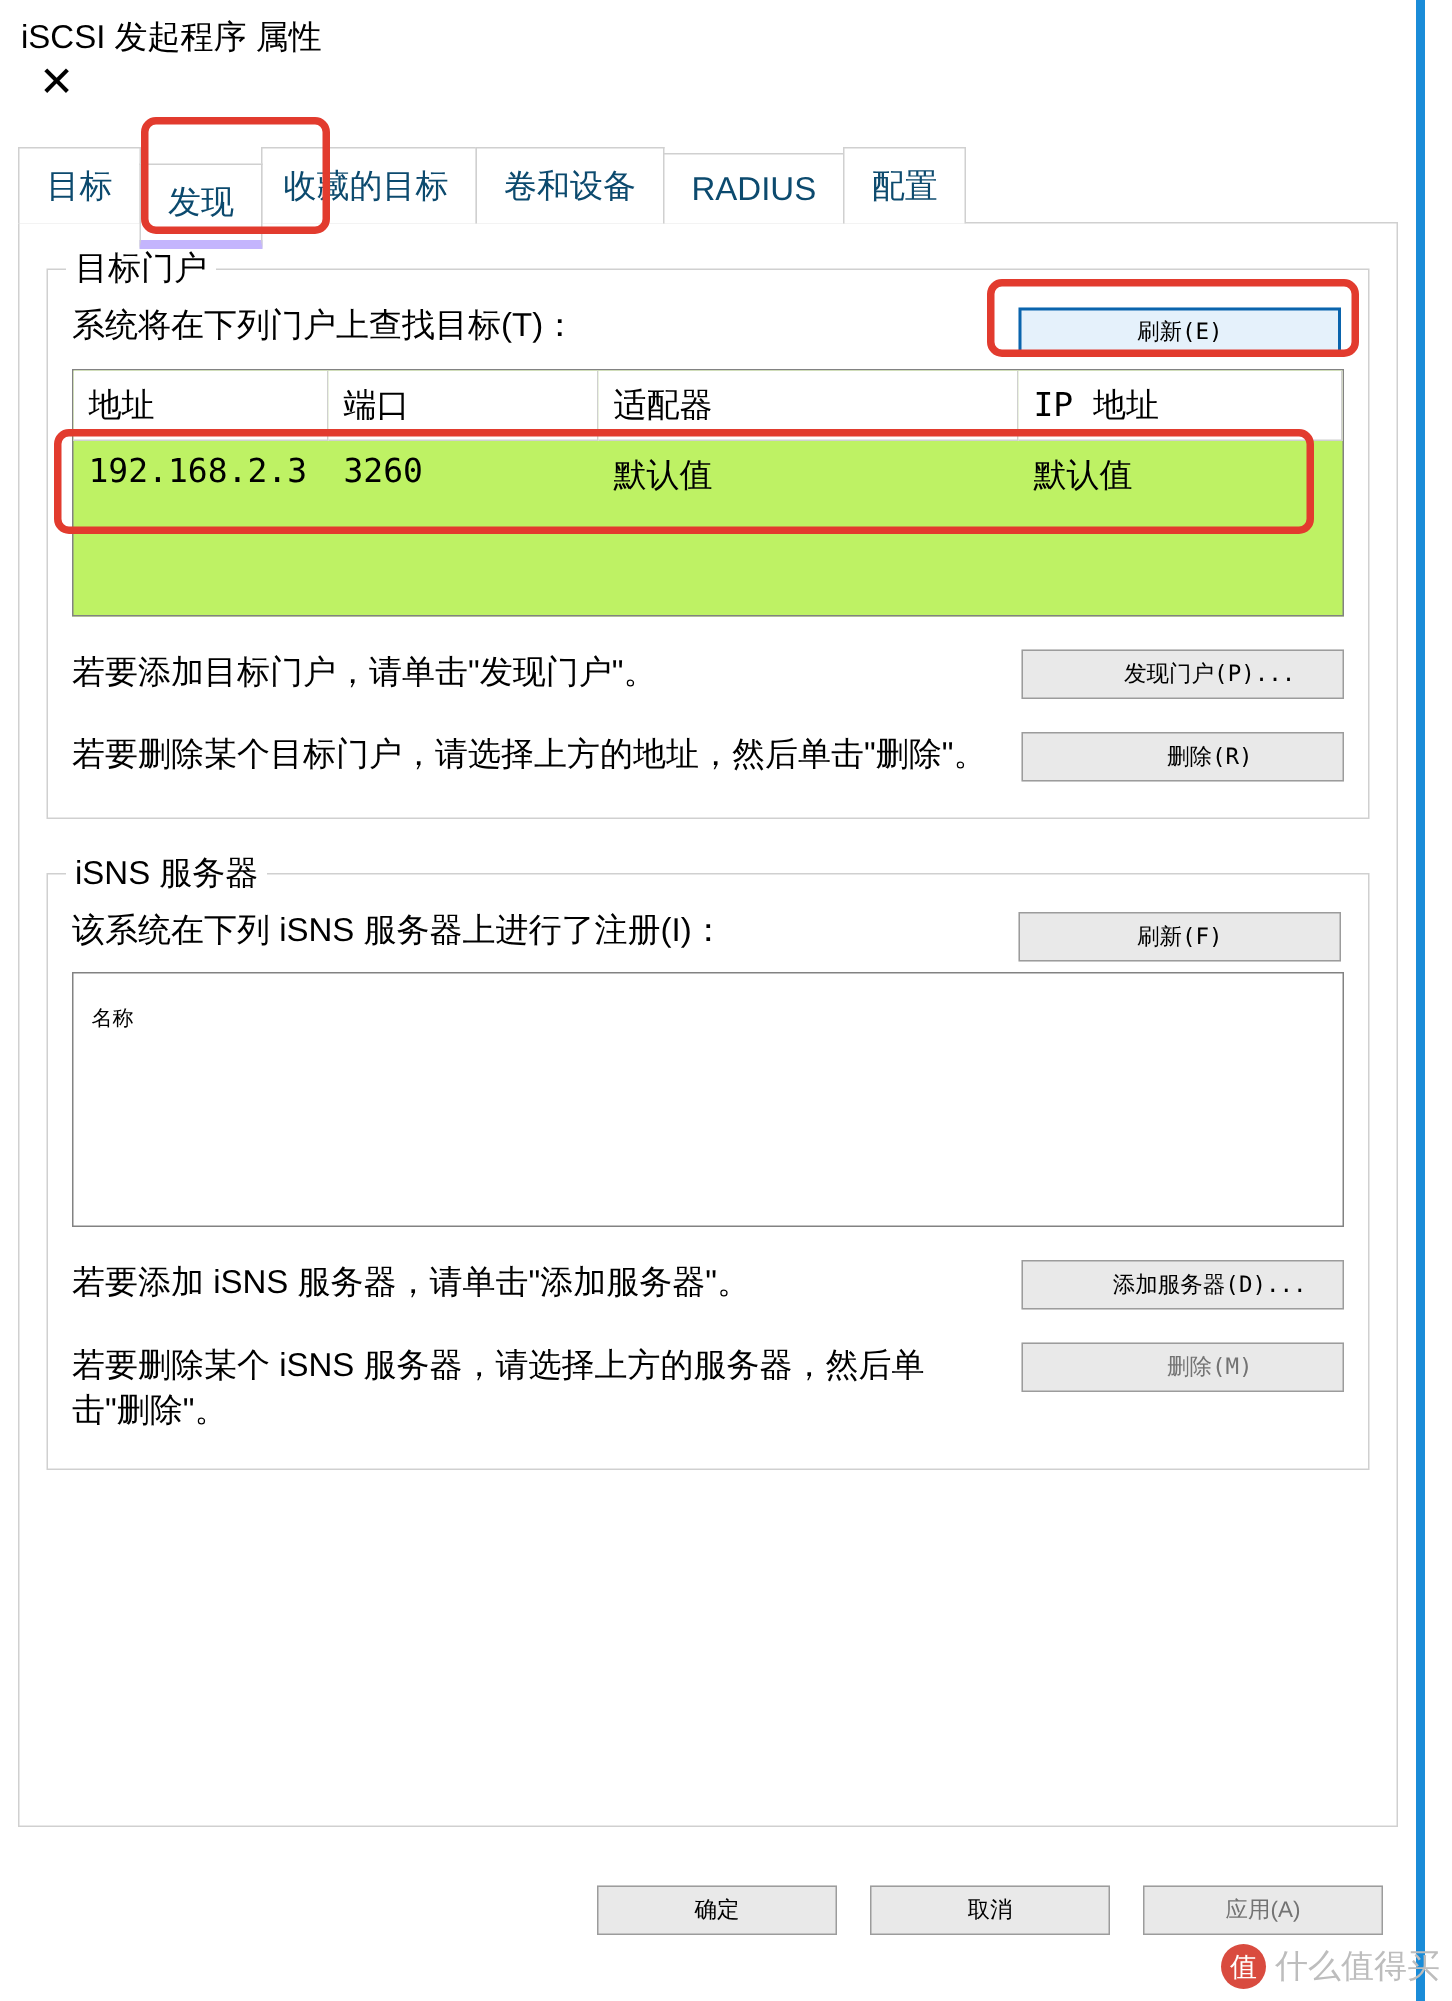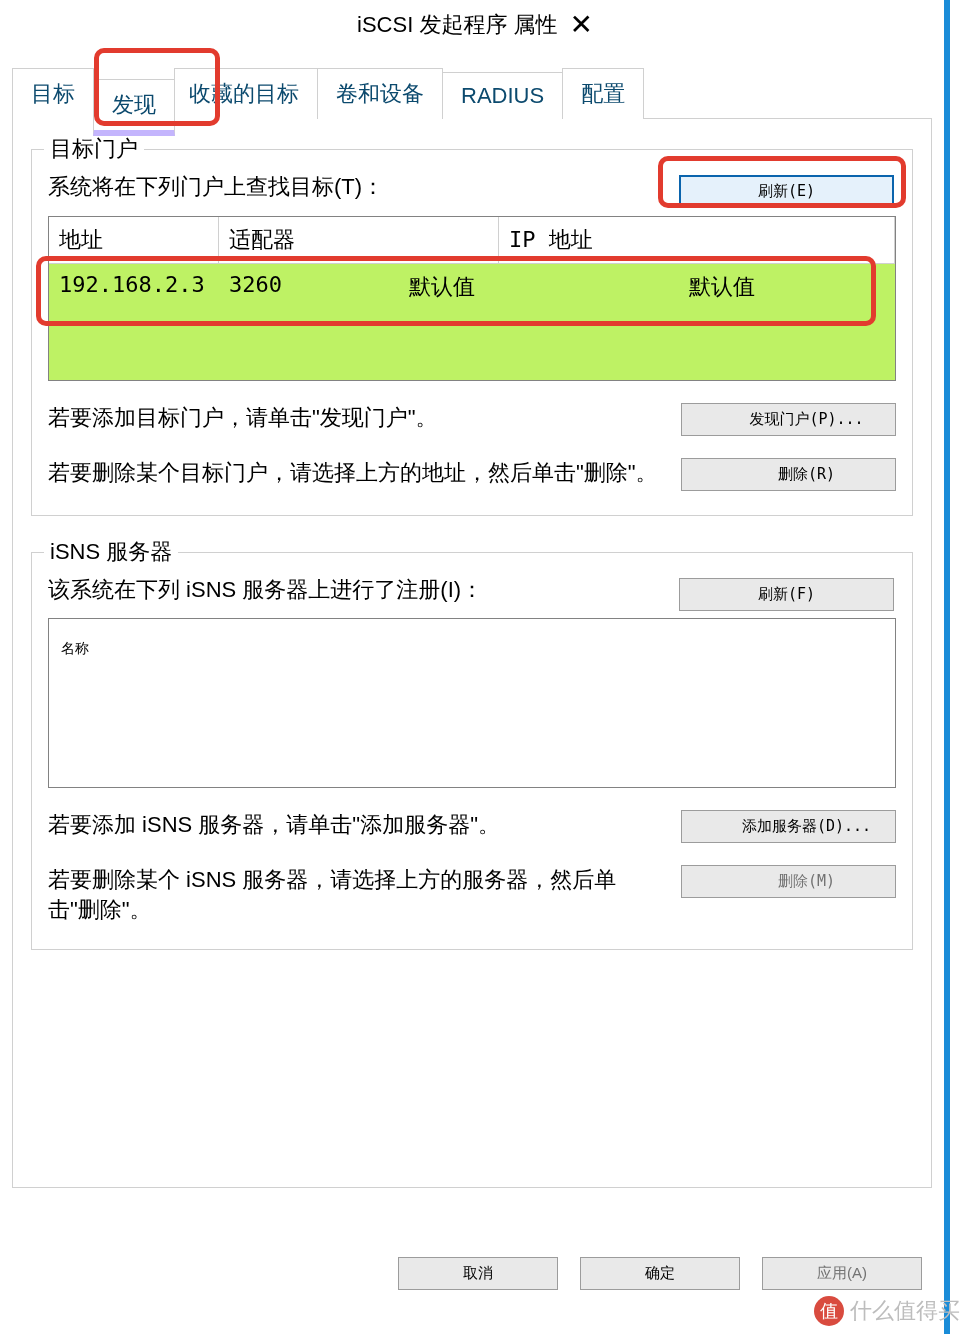--- a/index.html
+++ b/index.html
@@ -18,21 +18,22 @@
     left: 0; top: 0;
     width: 950px;
     height: 1334px;
     background: #fff;
     border-right: 6px solid #1a8cd8;
   }
   .titlebar {
     display: flex;
     justify-content: center;
     align-items: flex-start;
-    padding: 10px 14px 8px 32px;
+    padding: 10px 14px 8px 14px;
+    flex-direction: column;
   }
   .titlebar .title {
     font-size: 22px;
     color: #000;
   }
   .titlebar .close {
     font-size: 28px;
     line-height: 22px;
     color: #000;
     padding: 4px 12px;
@@ -247,20 +248,21 @@
           <div class="btn focused" style="margin-right:6px;">刷新(E)</div>
         </div>
 
         <div style="position:relative;">
 
           <div class="hl" style="left:-8px; top:40px; width:840px; height:70px;"></div>
 
           <div class="listview">
             <div class="lv-head">
               <div class="lv-cell c-addr">地址</div>
+              <div class="lv-cell c-port">端口</div>
               <div class="lv-cell c-adapter">适配器</div>
               <div class="lv-cell c-ip">IP 地址</div>
             </div>
             <div class="lv-body">
               <div class="lv-row">
                 <div class="lv-cell c-addr">192.168.2.3</div>
                 <div class="lv-cell c-port">3260</div>
                 <div class="lv-cell c-adapter">默认值</div>
                 <div class="lv-cell c-ip">默认值</div>
               </div>
@@ -300,22 +302,22 @@
         <div class="action-row">
           <div class="text">若要删除某个 iSNS 服务器，请选择上方的服务器，然后单击"删除"。</div>
           <div class="btn disabled">删除(M)</div>
         </div>
       </div>
 
     </div>
   </div>
 
   <div class="footer-buttons">
+    <div class="btn">确定</div>
     <div class="btn">取消</div>
-    <div class="btn">确定</div>
     <div class="btn disabled">应用(A)</div>
   </div>
 
 </div>
 
 <div class="watermark">
   <div class="badge">值</div>
   <div>什么值得买</div>
 </div>
 

